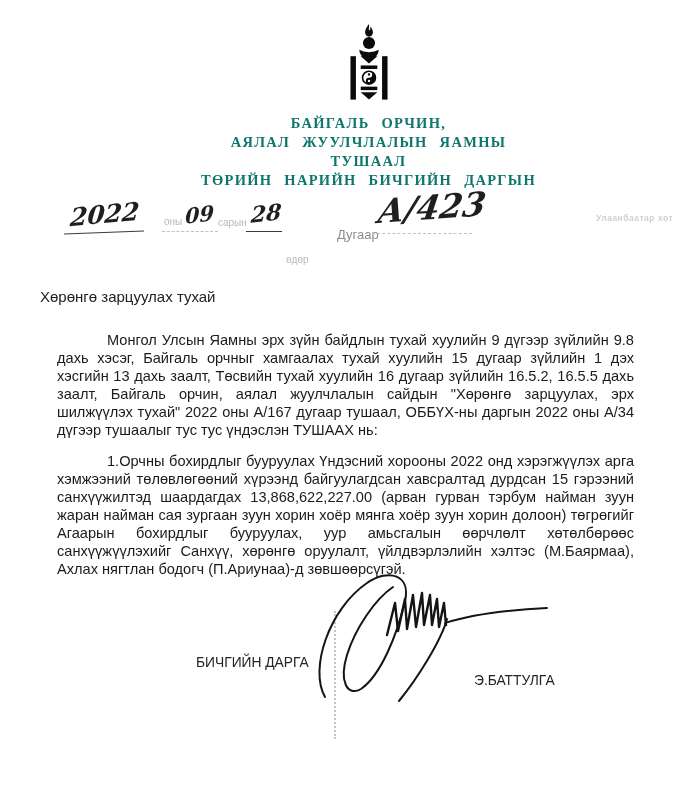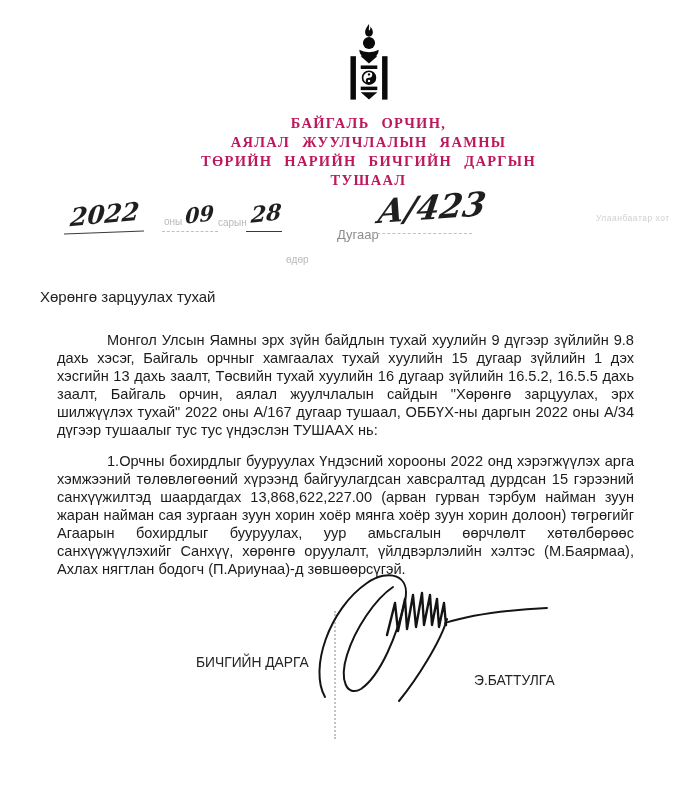--- a/index.html
+++ b/index.html
@@ -8,21 +8,21 @@
     background:#ffffff; color:#1c1c1c;
     font-family:"Liberation Sans","DejaVu Sans",sans-serif;
   }
   
   .header { text-align:center; padding-left:48px; padding-top:24px; }
   .emblem { display:inline-block; }
   .header-title {
     margin-top:6px;
     font-family:"Liberation Serif","DejaVu Serif",serif;
     font-weight:bold; font-size:14.5px; line-height:19px;
-    letter-spacing:1.3px; word-spacing:7px; color:#be185d;
+    letter-spacing:1.3px; word-spacing:7px; color:#0f766e;
   }
   
   .dateline { position:relative; height:58px; margin-top:10px; }
   .hand {
     font-family:"DejaVu Serif","Liberation Serif",serif;
     font-style:italic; font-weight:700; color:#1f1f1f;
   }
   .dl-abs { position:absolute; white-space:nowrap; }
   .faint { color:#b9b9b9; font-size:10px; }
   .rule { position:absolute; border-top:1.5px solid #3a3a3a; height:0; }
@@ -60,43 +60,43 @@
       <circle cx="30" cy="51.7" r="1.2" fill="#0a0a0a"></circle>
       <circle cx="30" cy="58.3" r="1.2" fill="#ffffff"></circle>
       <rect x="21.5" y="64.2" width="17" height="3.6"></rect>
       <path d="M21.5 70 H38.5 L30 77.5 Z"></path>
       <rect x="11" y="33" width="5.6" height="44.5"></rect>
       <rect x="43.4" y="33" width="5.6" height="44.5"></rect>
     </svg>
     <div class="header-title">
       <div>БАЙГАЛЬ ОРЧИН,</div>
       <div>АЯЛАЛ ЖУУЛЧЛАЛЫН ЯАМНЫ</div>
+      <div>ТУШААЛ</div>
       <div>ТӨРИЙН НАРИЙН БИЧГИЙН ДАРГЫН</div>
-      <div>ТУШААЛ</div>
     </div>
   </div>
 
   <div class="dateline">
     <span class="dl-abs hand" style="left:70px; top:0; font-size:25px; transform:rotate(-5deg) skewX(-10deg);">2022</span>
     <span class="rule" style="left:64px; top:32px; width:80px; transform:rotate(-2deg);"></span>
     <span class="dl-abs faint" style="left:152px; top:16px;margin-left:12px;">оны</span>
 
     <span class="dl-abs hand" style="left:185px; top:2px; font-size:21px; transform:rotate(-7deg) skewX(-8deg);">09</span>
     <span class="rule-dash" style="left:162px; top:31px; width:56px;"></span>
     <span class="dl-abs faint" style="left:218px; top:17px;">сарын</span>
 
     <span class="dl-abs hand" style="left:251px; top:0; font-size:22px; transform:rotate(-6deg) skewX(-10deg);">28</span>
     <span class="rule" style="left:246px; top:31px; width:36px;"></span>
     <span class="dl-abs faint" style="left:286px; top:17px;margin-top:37px;">өдөр</span>
 
     <span class="dl-abs" style="left:337px; top:15px; font-size:13px; color:#8d8d8d;margin-top:12px;">Дугаар</span>
     <span class="rule-dash" style="left:372px; top:33px; width:100px;"></span>
     <span class="dl-abs hand" style="left:378px; top:-12px; font-size:33px; transform:rotate(-4deg) skewX(-12deg);">А/423</span>
 
-    <span class="dl-abs" style="left:596px; top:13px; font-size:8.5px; color:#cfcfcf; letter-spacing:.5px;">Улаанбаатар хот</span>
+    <span class="dl-abs" style="left:596px; top:13px; font-size:8.5px; color:#cfcfcf; letter-spacing:.5px;font-weight:bold;">Улаанбаатар хот</span>
   </div>
 
   <div class="subject">Хөрөнгө зарцуулах тухай</div>
 
   <div class="body-text">
     <p>Монгол Улсын Яамны эрх зүйн байдлын тухай хуулийн 9 дүгээр зүйлийн 9.8 дахь хэсэг, Байгаль орчныг хамгаалах тухай хуулийн 15 дугаар зүйлийн 1 дэх хэсгийн 13 дахь заалт, Төсвийн тухай хуулийн 16 дугаар зүйлийн 16.5.2, 16.5.5 дахь заалт, Байгаль орчин, аялал жуулчлалын сайдын "Хөрөнгө зарцуулах, эрх шилжүүлэх тухай" 2022 оны А/167 дугаар тушаал, ОББҮХ-ны даргын 2022 оны А/34 дүгээр тушаалыг тус тус үндэслэн ТУШААХ нь:</p>
     <p>1.Орчны бохирдлыг бууруулах Үндэсний хорооны 2022 онд хэрэгжүүлэх арга хэмжээний төлөвлөгөөний хүрээнд байгуулагдсан хавсралтад дурдсан 15 гэрээний санхүүжилтэд шаардагдах 13,868,622,227.00 (арван гурван тэрбум найман зуун жаран найман сая зургаан зуун хорин хоёр мянга хоёр зуун хорин долоон) төгрөгийг Агаарын бохирдлыг бууруулах, уур амьсгалын өөрчлөлт хөтөлбөрөөс санхүүжүүлэхийг Санхүү, хөрөнгө оруулалт, үйлдвэрлэлийн хэлтэс (М.Баярмаа), Ахлах нягтлан бодогч (П.Ариунаа)-д зөвшөөрсүгэй.</p>
   </div>
 
   <div class="sigblock">

